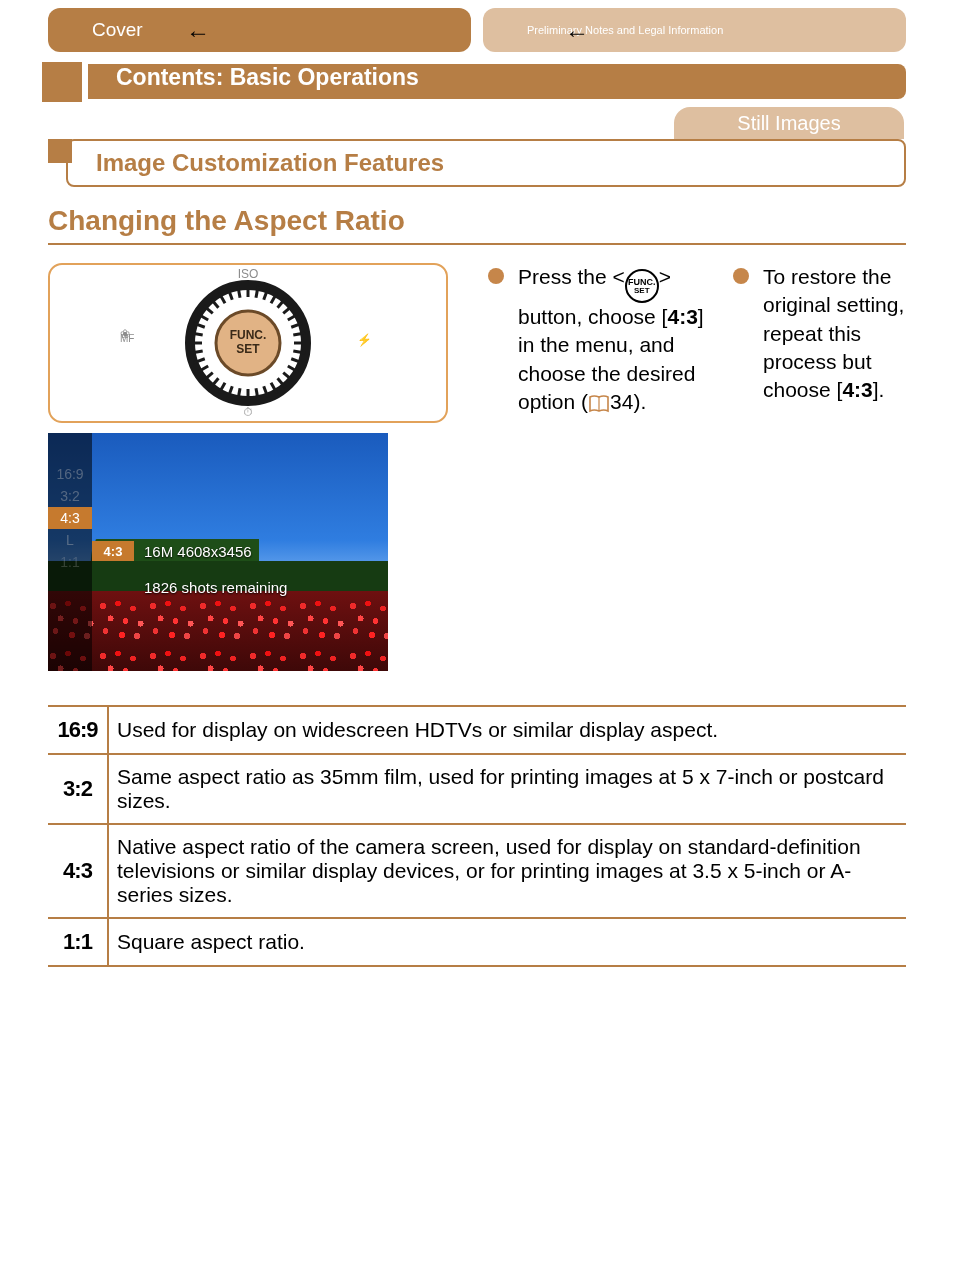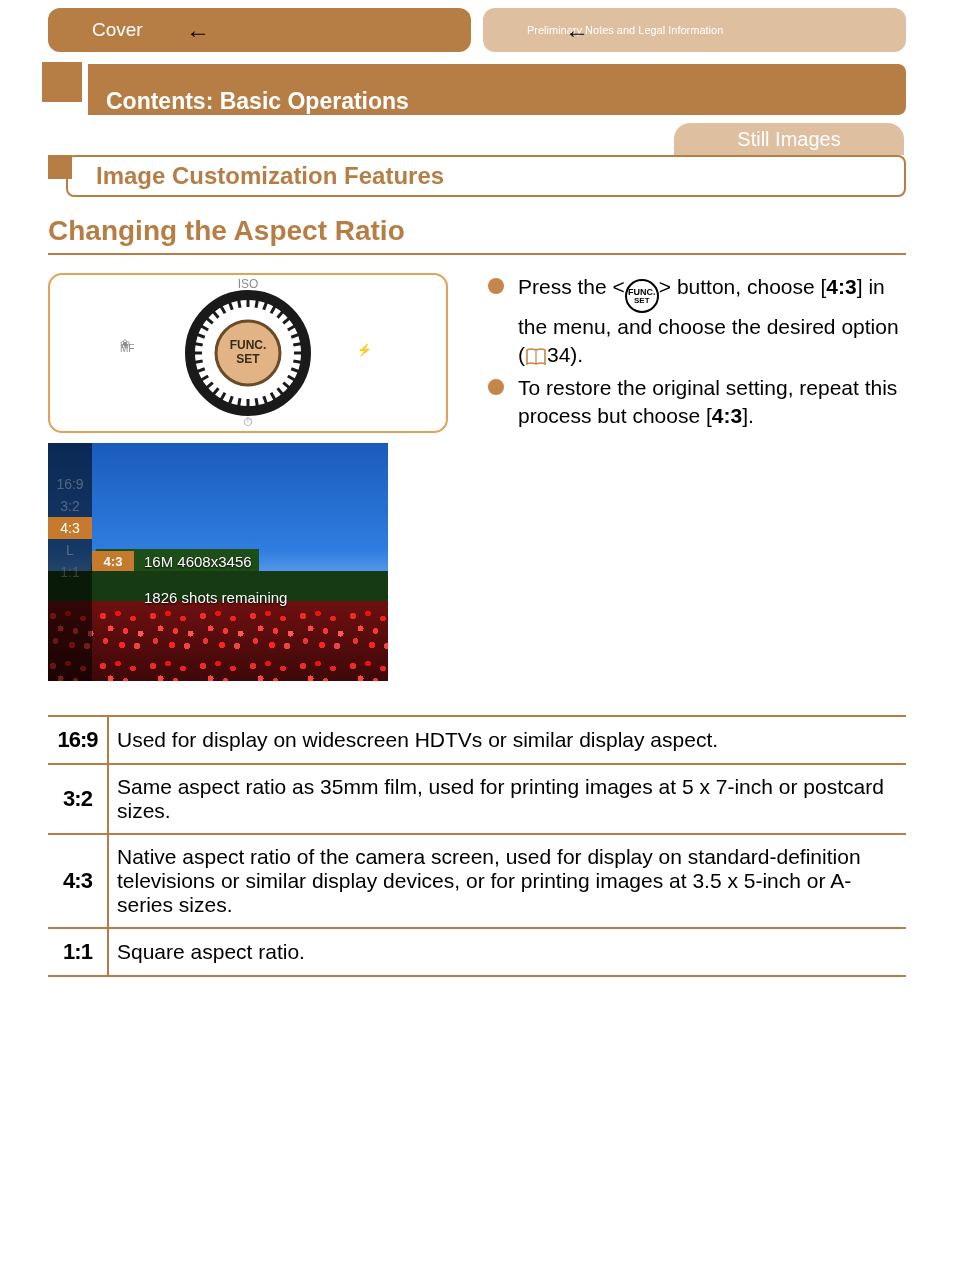--- a/index.html
+++ b/index.html
@@ -9,28 +9,28 @@
 
 .topnav{display:flex;gap:12px;margin-bottom:12px}
 .pill{flex:1;height:44px;border-radius:12px;display:flex;align-items:center;position:relative;color:#fff;font-size:19px;padding-left:44px}
 .pill-dark{background:#b67e45}
 .pill-light{background:#debfa0}
 .pill .arrow{position:absolute;left:138px;top:50%;transform:translateY(-50%);font-size:24px;font-weight:bold;color:#000}
 
 
 .chapterbar{position:relative;margin-bottom:8px}
 .chapter-sq{position:absolute;left:-6px;top:-2px;width:40px;height:40px;background:#b67e45}
-.chapter-rect{margin-left:40px;height:51px;background:#b67e45;border-top-right-radius:8px;border-bottom-right-radius:8px;display:flex;align-items:flex-end;padding-left:18px;color:#fff;font-size:23px;font-weight:bold}
+.chapter-rect{margin-left:40px;height:35px;background:#b67e45;border-top-right-radius:8px;border-bottom-right-radius:8px;display:flex;align-items:flex-start;padding-left:28px;color:#fff;font-size:23px;font-weight:bold}
 
 
 .tabwrap{margin-bottom:2px}
 .tab{margin-left:auto;width:230px;height:32px;background:#debfa0;border-top-left-radius:16px;border-top-right-radius:16px;display:flex;align-items:center;justify-content:center;color:#fff;font-size:20px;margin-right:2px}
 .sectionbox{position:relative}
 .section-sq{position:absolute;left:0;top:0;width:24px;height:24px;background:#b67e45}
-.section-inner{margin-left:18px;border:2px solid #b67e45;border-radius:8px;height:42px;display:flex;align-items:center;padding-left:28px;color:#b67e45;font-size:24px;font-weight:bold;background:#fff}
+.section-inner{margin-left:18px;border:2px solid #b67e45;border-radius:8px;height:48px;display:flex;align-items:center;padding-left:28px;color:#b67e45;font-size:24px;font-weight:bold;background:#fff}
 
 
 .heading{color:#b67e45;font-size:28px;font-weight:bold;border-bottom:2px solid #b67e45;padding:16px 0 6px 0;margin-bottom:18px}
 
 
 .content{display:flex;gap:40px}
 .leftcol{width:400px;flex-shrink:0}
 .rightcol{flex:1;font-size:21px;line-height:1.35}
 
 
@@ -64,21 +64,21 @@
 .lcd-left{position:absolute;left:0;top:0;bottom:0;width:44px;background:rgba(0,0,0,.55)}
 .lcd-opt{color:#b8b8b8;font-size:14px;text-align:center;padding:3px 0}
 .lcd-opt.dim{opacity:.4}
 .lcd-sel{position:absolute;left:44px;top:108px;width:42px;height:20px;background:#c67a2e;display:flex;align-items:center;justify-content:center;color:#fff;font-size:13px;font-weight:bold}
 .lcd-left .lcd-sel-row{background:#c67a2e;color:#fff}
 .lcd-text{position:absolute;left:96px;color:#fff;font-size:15px;text-shadow:0 1px 2px #000}
 .lcd-text.t1{top:110px}
 .lcd-text.t2{top:146px}
 
 
-.bullets{display:flex;flex-direction:column;}
+.bullets{display:flex;flex-direction:row;gap:18px}
 .bullet{display:flex;align-items:flex-start}
 .disc{width:16px;height:16px;border-radius:50%;background:#c6864a;margin-top:5px;margin-right:14px;flex-shrink:0}
 .icon-func{display:inline-block;width:34px;height:34px;border:2.5px solid #000;border-radius:50%;position:relative;vertical-align:-9px;font-size:9px;line-height:1;text-align:center;padding-top:7px;font-weight:bold;background:#fff}
 .icon-func::after{content:"SET";display:block;font-size:8px}
 .ratio-bold{font-weight:bold}
 .icon-book{display:inline-block;vertical-align:-4px}
 
 
 table.aspect{width:100%;border-collapse:collapse;margin-top:34px}
 table.aspect td{border-top:2px solid #b67e45;border-bottom:2px solid #b67e45;padding:10px 8px;font-size:21px;vertical-align:middle}

